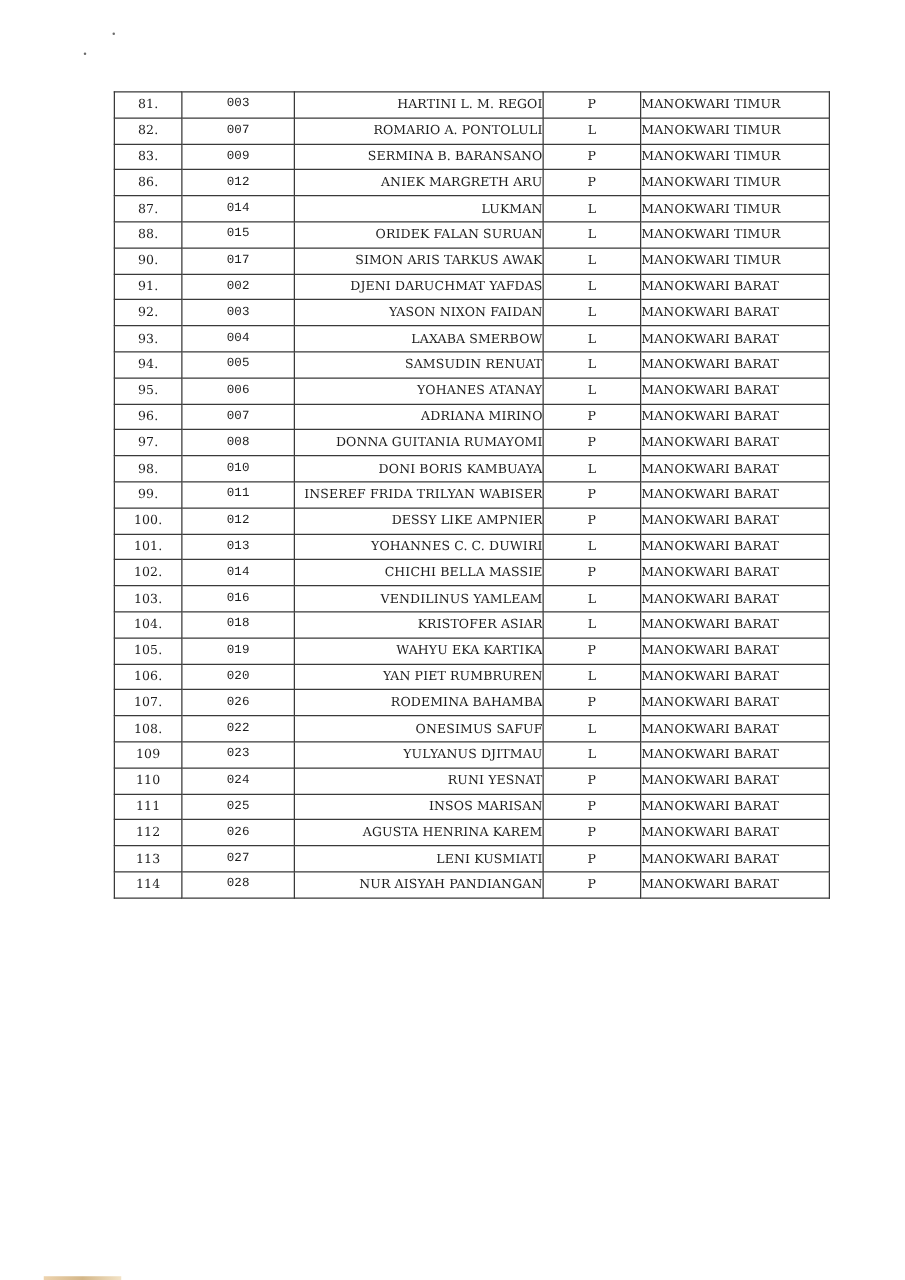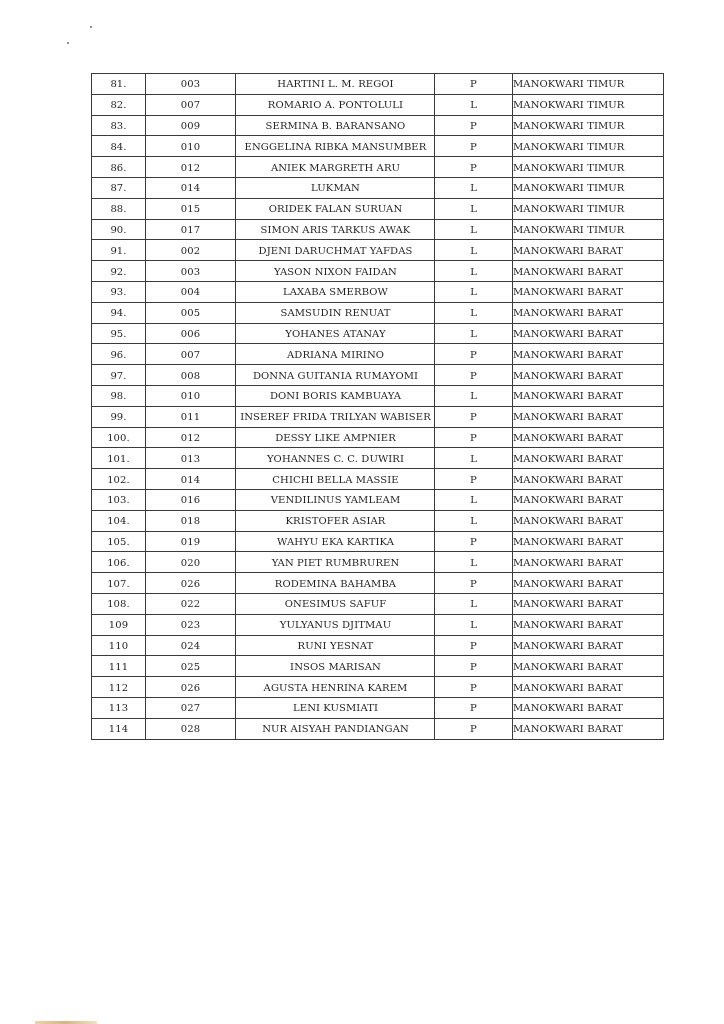--- a/index.html
+++ b/index.html
@@ -37,22 +37,22 @@
     }
     .page-table td {
       border: 1px solid #3a3a3a;
       height: 19.8px;
       padding: 0;
       white-space: nowrap;
       overflow: hidden;
       vertical-align: middle;
     }
     .col-no { width: 53px; text-align: center; }
-    .col-code { width: 89px; text-align: center; }
-    .col-name { width: 197px; text-align: center; padding-left: 1px !important; }
+    .col-code { width: 89px; text-align: center; font-family: Liberation Mono, monospace; }
+    .col-name { width: 197px; text-align: right; padding-left: 1px !important; }
     .col-sex { width: 77px; text-align: center; }
     .col-dist { width: 150px; }
 
     .bottom-mark {
       position: absolute;
       left: 35px;
       top: 1021px;
       width: 62px;
       height: 3px;
       background: linear-gradient(90deg, #e9c89a, #c9a46a, #f0dcb8);
@@ -82,27 +82,20 @@
         <td class="col-dist">MANOKWARI TIMUR</td>
       </tr>
       <tr>
         <td class="col-no">83.</td>
         <td class="col-code">009</td>
         <td class="col-name">SERMINA B. BARANSANO</td>
         <td class="col-sex">P</td>
         <td class="col-dist">MANOKWARI TIMUR</td>
       </tr>
       <tr>
-        <td class="col-no">84.</td>
-        <td class="col-code">010</td>
-        <td class="col-name">ENGGELINA RIBKA MANSUMBER</td>
-        <td class="col-sex">P</td>
-        <td class="col-dist">MANOKWARI TIMUR</td>
-      </tr>
-      <tr>
         <td class="col-no">86.</td>
         <td class="col-code">012</td>
         <td class="col-name">ANIEK MARGRETH ARU</td>
         <td class="col-sex">P</td>
         <td class="col-dist">MANOKWARI TIMUR</td>
       </tr>
       <tr>
         <td class="col-no">87.</td>
         <td class="col-code">014</td>
         <td class="col-name">LUKMAN</td>

